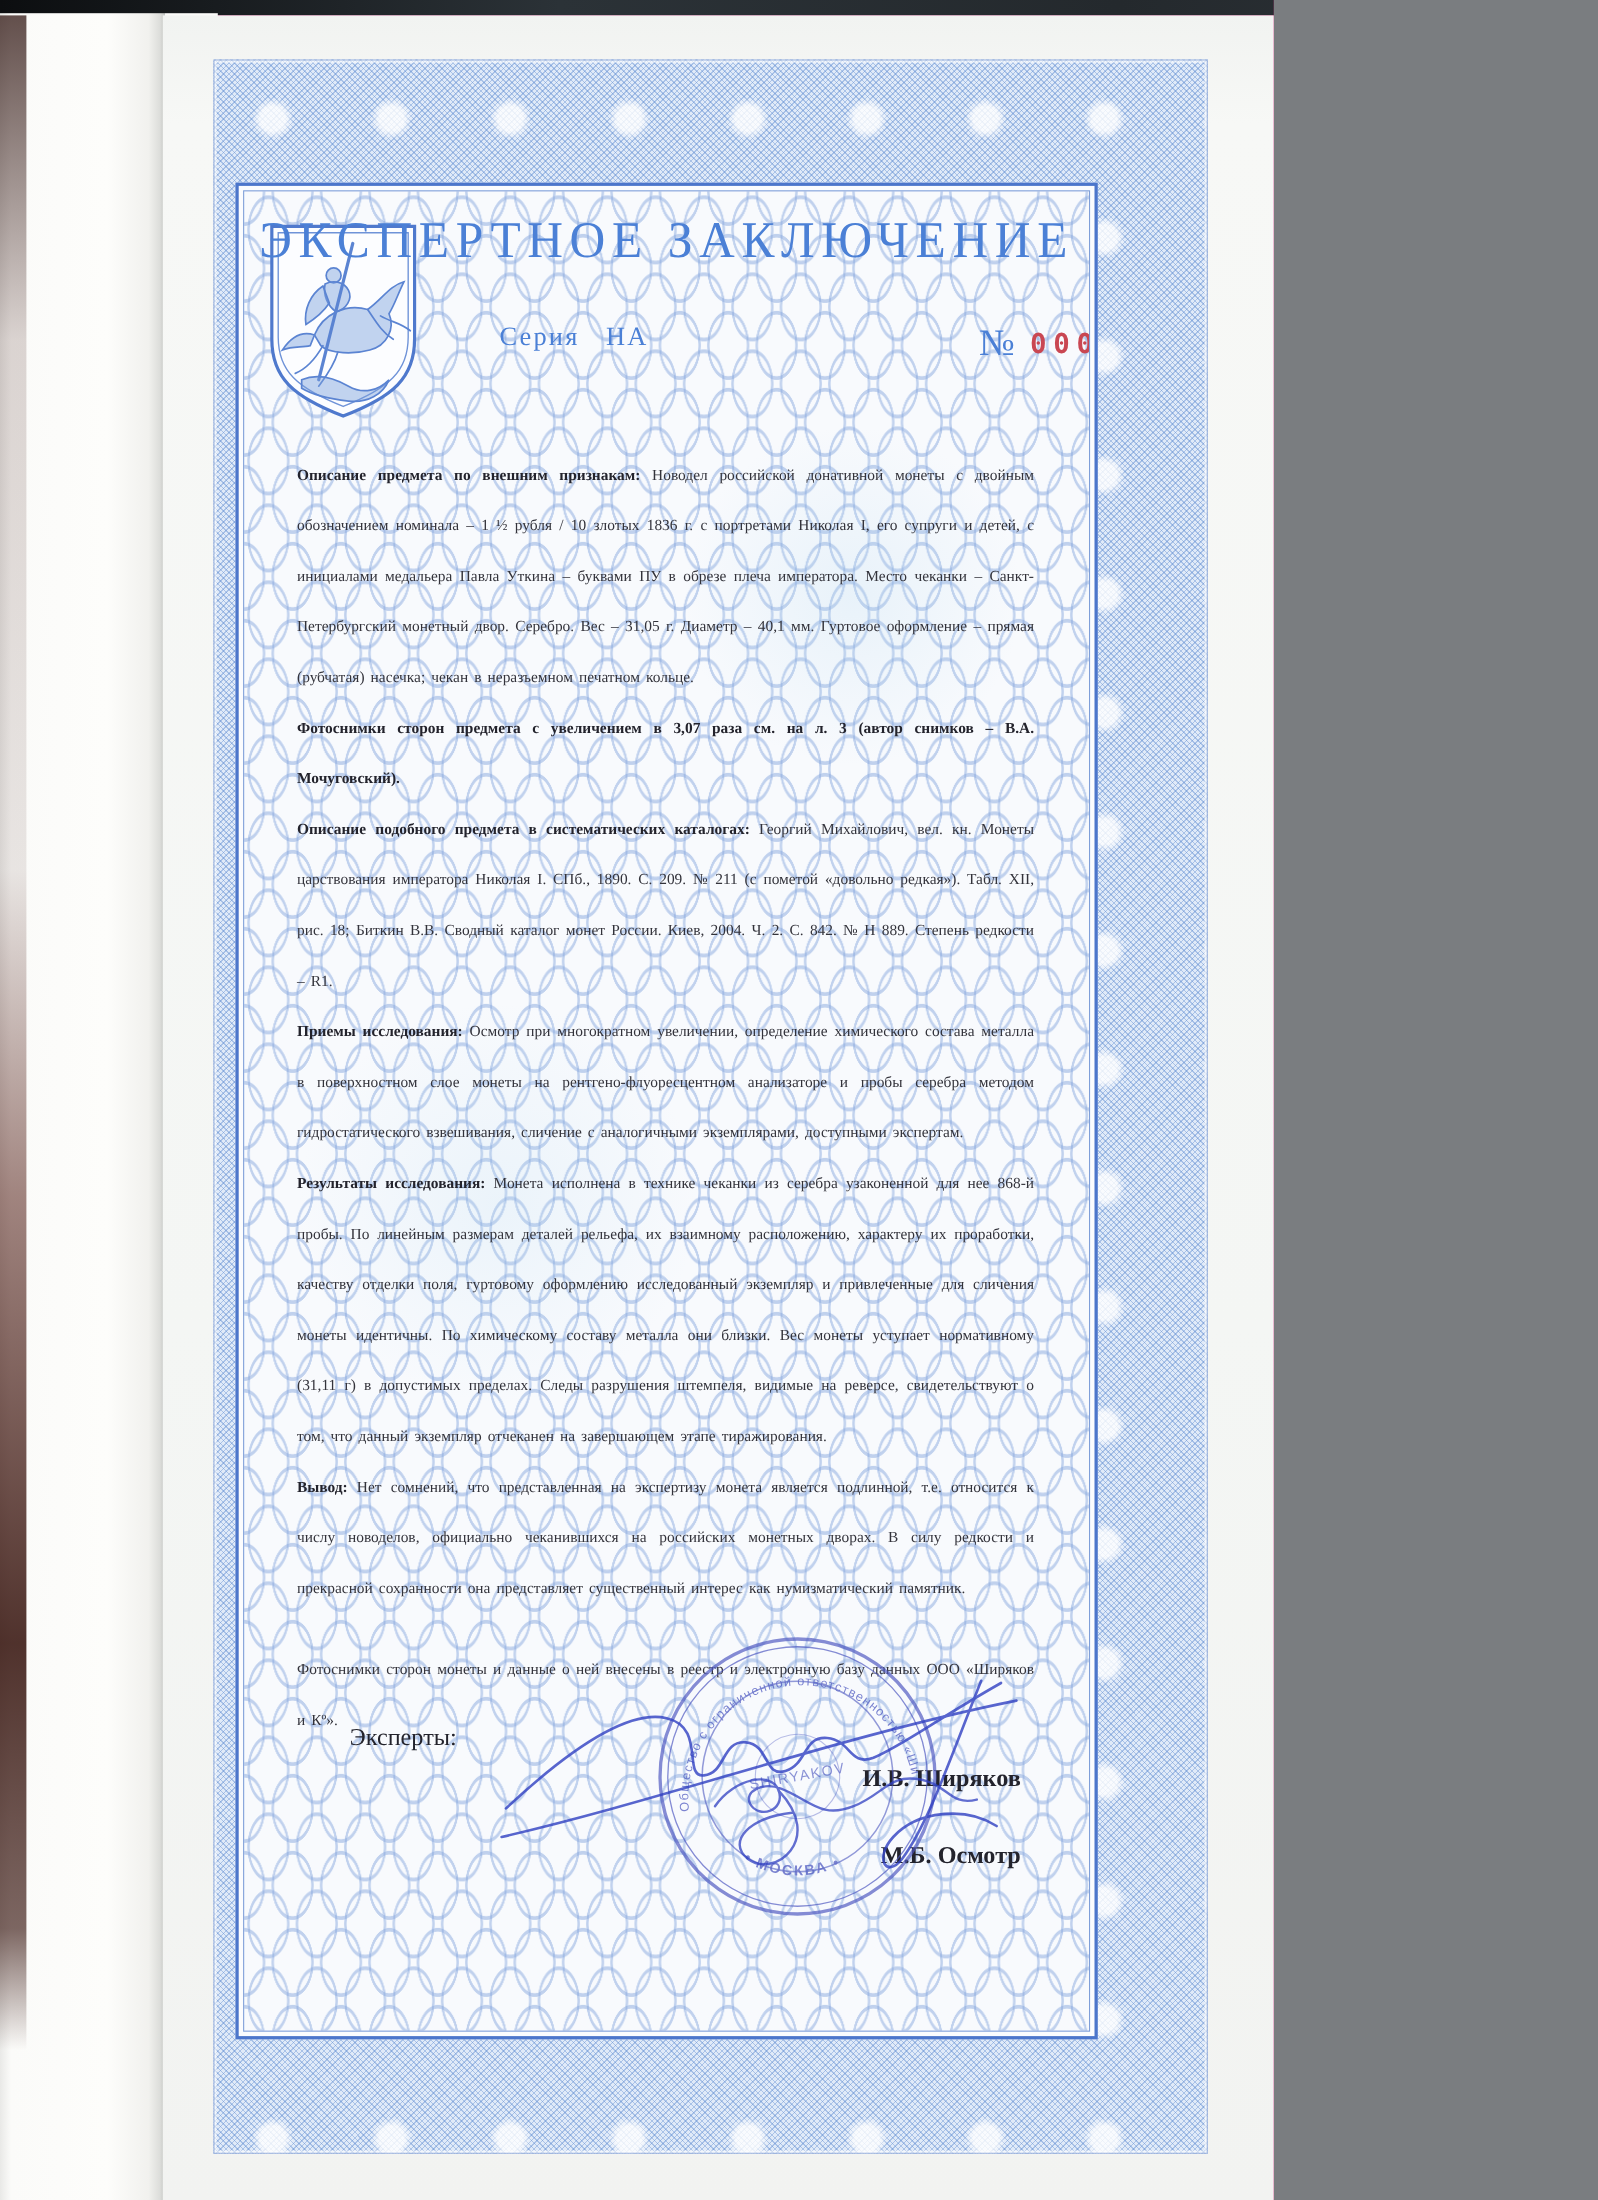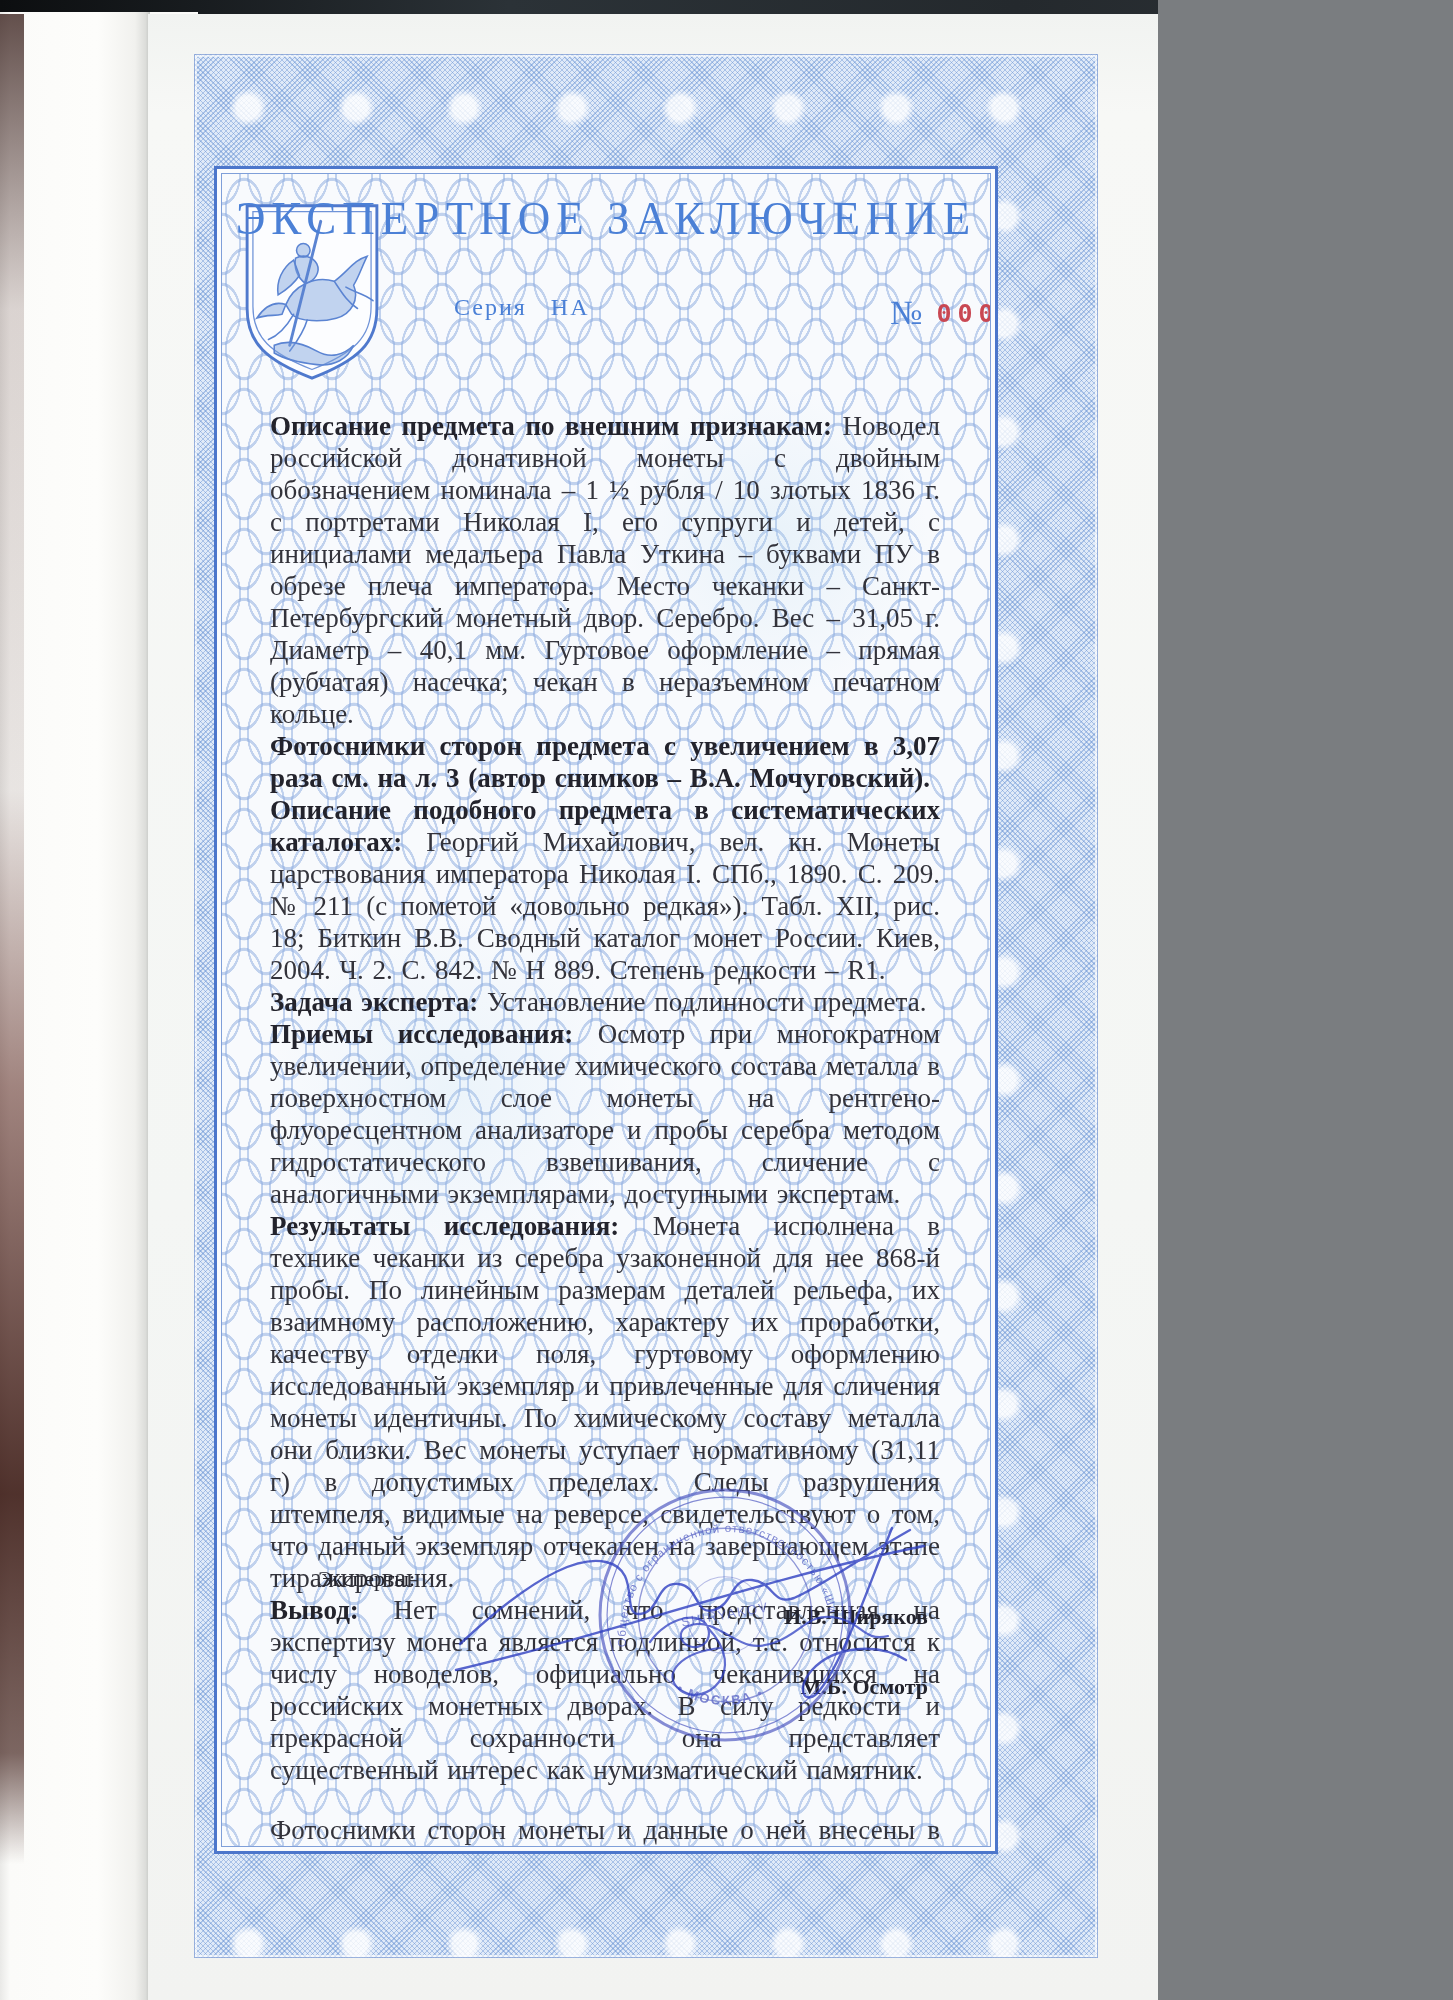--- a/index.html
+++ b/index.html
@@ -52,21 +52,21 @@
   .title{margin-top:18px;text-align:center;color:var(--accent,#4b80d6);
     font-size:45px;letter-spacing:6px;white-space:nowrap;transform:scaleY(1.04);}
   .series-row{position:absolute;left:0;right:0;top:102px;height:44px;color:var(--accent,#4b80d6);}
   .series{position:absolute;left:232px;font-size:24px;letter-spacing:2px;word-spacing:16px;}
   .numwrap{position:absolute;left:668px;font-size:34px;}
   .serial{font-family:"DejaVu Sans Mono",monospace;font-size:25px;font-weight:bold;
     letter-spacing:6px;color:var(--serial,#c94752);position:relative;top:-2px;padding-left:14px;}
 
   
   .body-text{padding:0 50px 0 48px;color:var(--text,#33333b);
-    font-size:27px;line-height:32px;text-align:justify;word-spacing:2px;}
+    font-size:14px;line-height:46px;text-align:justify;word-spacing:2px;}
   .para{margin:0;}
   .para .lead{font-weight:bold;color:#23232c;}
   .para.gap{margin-top:28px;}
 
   
   .experts-label{position:absolute;left:96px;top:1392px;font-weight:normal;font-size:22px;color:#23232c;}
   .expert-names{position:absolute;right:62px;top:1388px;text-align:right;font-weight:bold;
     font-size:22px;color:#23232c;margin-top:42px;}
   .expert-names .nm{margin-bottom:44px;}
   .stamp{position:absolute;left:372px;top:1310px;width:262px;height:262px;
@@ -110,21 +110,20 @@
             <div class="series-row">
               <span class="series">Серия НА</span>
               <span class="numwrap"><span>№</span><span class="serial">0001828</span></span>
             </div>
           </div>
 
           <div class="body-text">
             <p class="para"><strong class="lead">Описание предмета по внешним признакам:</strong><span> Новодел российской донативной монеты с двойным обозначением номинала – 1 ½ рубля / 10 злотых 1836 г. с портретами Николая I, его супруги и детей, с инициалами медальера Павла Уткина – буквами ПУ в обрезе плеча императора. Место чеканки – Санкт-Петербургский монетный двор. Серебро. Вес – 31,05 г. Диаметр – 40,1 мм. Гуртовое оформление – прямая (рубчатая) насечка; чекан в неразъемном печатном кольце.</span></p>
             <p class="para"><strong class="lead">Фотоснимки сторон предмета с увеличением в 3,07 раза см. на л. 3 (автор снимков – В.А. Мочуговский).</strong><span></span></p>
             <p class="para"><strong class="lead">Описание подобного предмета в систематических каталогах:</strong><span> Георгий Михайлович, вел. кн. Монеты царствования императора Николая I. СПб., 1890. С. 209. № 211 (с пометой «довольно редкая»). Табл. XII, рис. 18; Биткин В.В. Сводный каталог монет России. Киев, 2004. Ч. 2. С. 842. № Н 889. Степень редкости – R1.</span></p>
-            <p class="para"><strong class="lead">Задача эксперта:</strong><span> Установление подлинности предмета.</span></p>
             <p class="para"><strong class="lead">Приемы исследования:</strong><span> Осмотр при многократном увеличении, определение химического состава металла в поверхностном слое монеты на рентгено-флуоресцентном анализаторе и пробы серебра методом гидростатического взвешивания, сличение с аналогичными экземплярами, доступными экспертам.</span></p>
             <p class="para"><strong class="lead">Результаты исследования:</strong><span> Монета исполнена в технике чеканки из серебра узаконенной для нее 868-й пробы. По линейным размерам деталей рельефа, их взаимному расположению, характеру их проработки, качеству отделки поля, гуртовому оформлению исследованный экземпляр и привлеченные для сличения монеты идентичны. По химическому составу металла они близки. Вес монеты уступает нормативному (31,11 г) в допустимых пределах. Следы разрушения штемпеля, видимые на реверсе, свидетельствуют о том, что данный экземпляр отчеканен на завершающем этапе тиражирования.</span></p>
             <p class="para"><strong class="lead">Вывод:</strong><span> Нет сомнений, что представленная на экспертизу монета является подлинной, т.е. относится к числу новоделов, официально чеканившихся на российских монетных дворах. В силу редкости и прекрасной сохранности она представляет существенный интерес как нумизматический памятник.</span></p>
             <p class="para gap"><strong class="lead"></strong><span>Фотоснимки сторон монеты и данные о ней внесены в реестр и электронную базу данных ООО «Ширяков и Кº».</span></p>
           </div>
 
           <div class="experts-label">Эксперты:</div>
           <div class="expert-names">
             <div class="nm">И.В. Ширяков</div>
             <div class="nm">М.Б. Осмотр</div>

